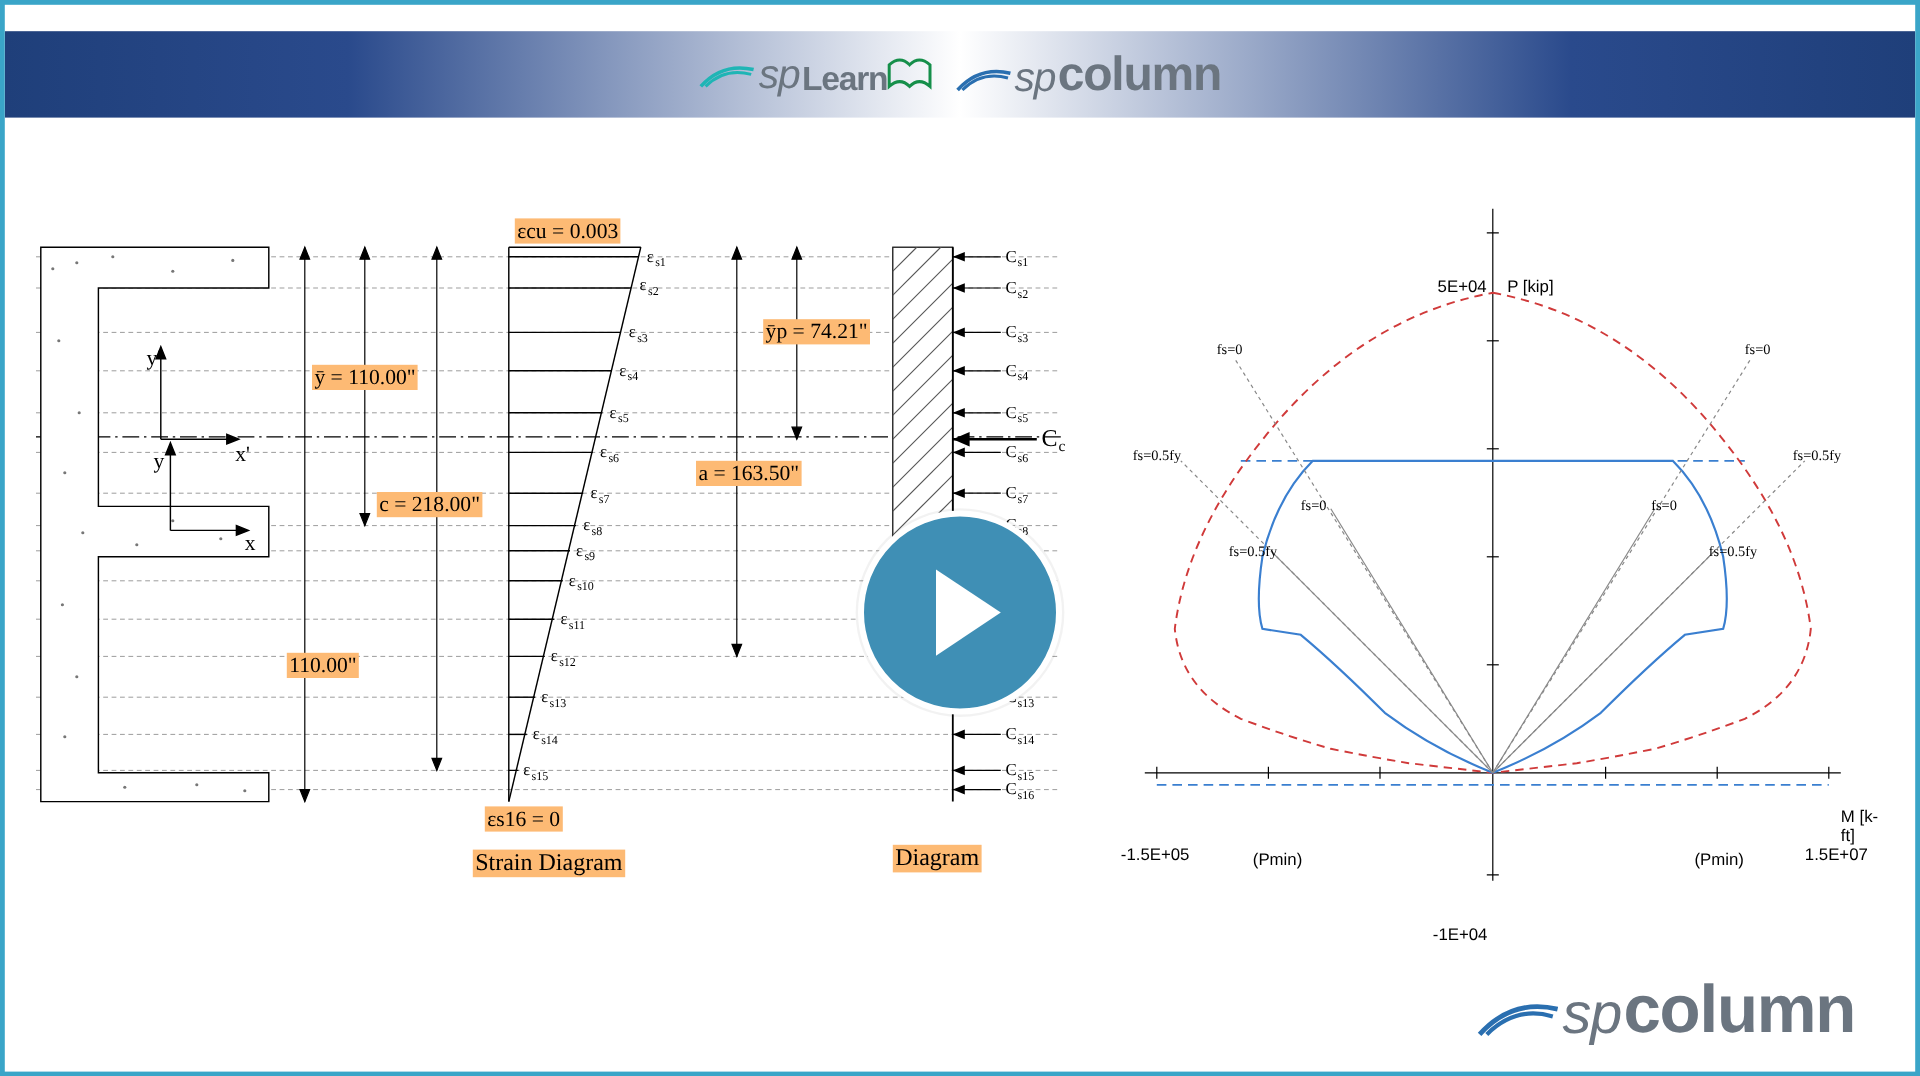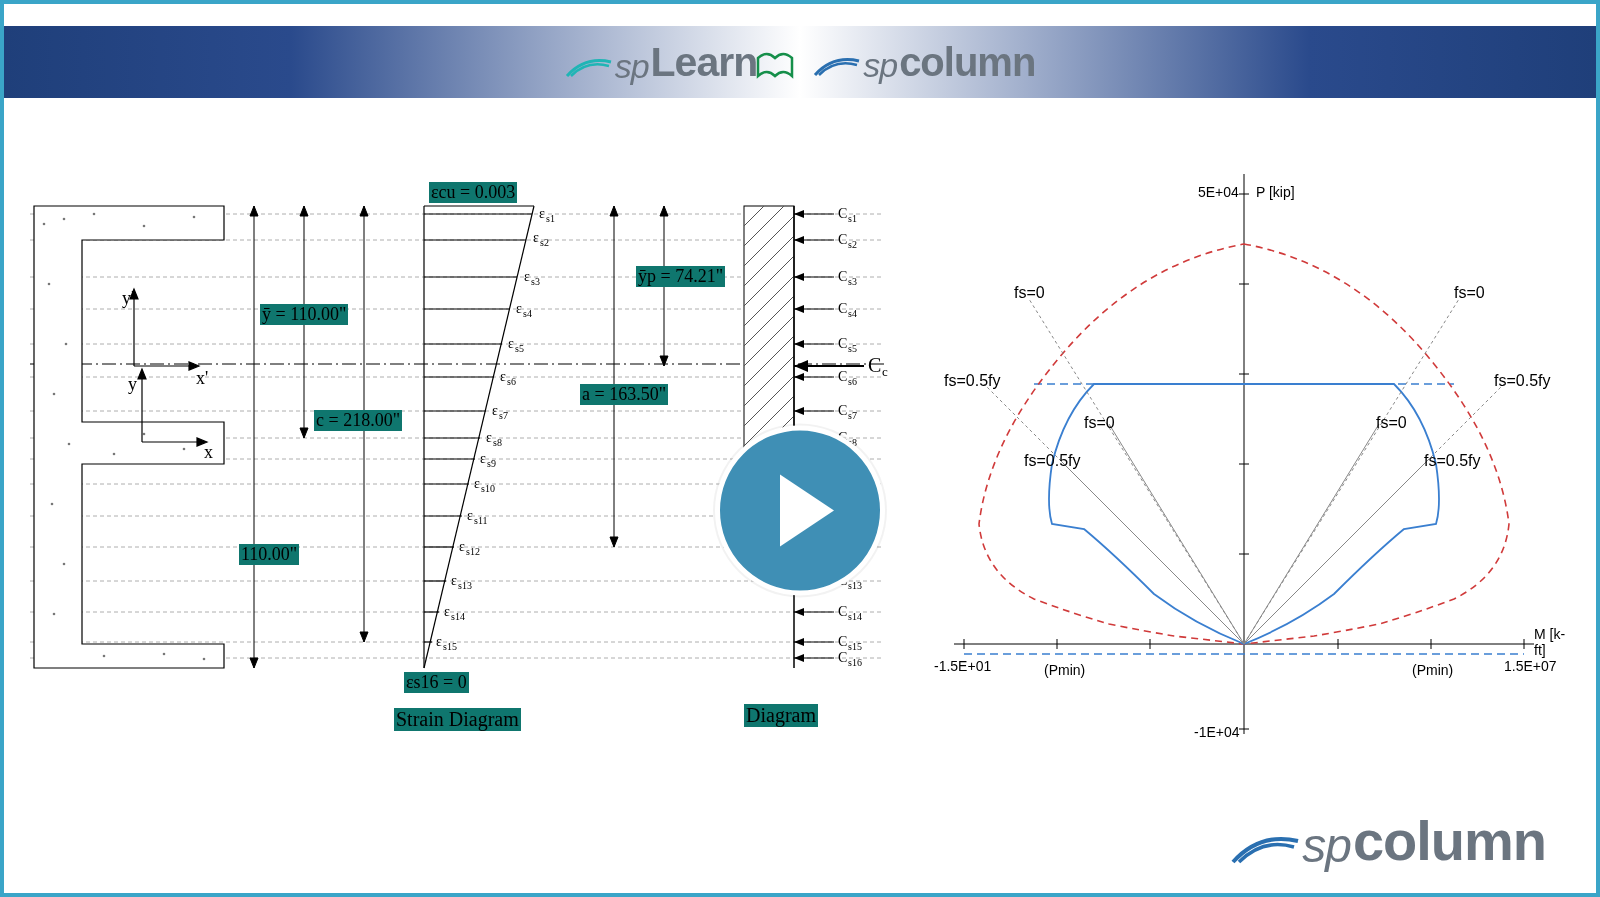--- a/index.html
+++ b/index.html
@@ -17,21 +17,21 @@
     top: 22px; left: 0; right: 0;
     height: 72px;
     background: linear-gradient(to right, #1f3f7a 0%, #2a4a8c 18%, #ffffff 50%, #2a4a8c 82%, #1f3f7a 100%);
     display: flex;
     align-items: center;
     justify-content: center;
     gap: 18px;
   }
   .logo-group { display: flex; align-items: flex-end; gap: 2px; font-family: Arial, sans-serif; }
   .logo-sp { font-size: 34px; font-weight: 500; color: #6b7580; font-style: italic; letter-spacing: -1px; }
-  .logo-learn { font-size: 41px; font-weight: 600; color: #6b7580; letter-spacing: -1px; }
+  .logo-learn { font-size: 28px; font-weight: 600; color: #6b7580; letter-spacing: -1px; }
   .logo-col { font-size: 40px; font-weight: 600; color: #6b7580; letter-spacing: -1px; }
   .book-icon { display:inline-block; width:40px; height:30px; position:relative; margin-left:-4px; margin-bottom:6px;}
   .swoosh { display:inline-block; width:48px; height:24px; position:relative; margin-bottom:8px; }
   
   .content {
     position: absolute;
     top: 140px; left: 0; right: 0; bottom: 0;
   }
   .left-panel {
     position: absolute;
@@ -63,23 +63,23 @@
     border-top: 36px solid transparent;
     border-bottom: 36px solid transparent;
     margin-left: 14px;
   }
   .footer-logo {
     position: absolute;
     right: 50px; bottom: 20px;
     display: flex; align-items: flex-end; gap: 2px;
     font-family: Arial, sans-serif;
   }
-  .dim-label { font-size: 18px; position: absolute; white-space: nowrap; background: #0f766e; padding: 0 2px; }
-  .axis-label { font-size: 14px; position: absolute; font-family: Arial, sans-serif; }
-  .tiny-label { font-size: 16px; font-family: Liberation Sans, sans-serif; position: absolute; }
+  .dim-label { font-size: 18px; position: absolute; white-space: nowrap; background: #fdba74; padding: 0 2px; }
+  .axis-label { font-size: 14px; position: absolute; font-family: Arial, sans-serif; margin-top: 46px; }
+  .tiny-label { font-size: 12px; font-family: Liberation Serif, serif; position: absolute; }
   text { font-family: "Times New Roman", serif; }
 </style>
 </head>
 <body>
 
 <div class="banner">
   <div class="logo-group">
     <span class="swoosh">
       <svg width="48" height="24">
           <path d="M2 22 Q 20 2 46 8" stroke="#1fb5b5" stroke-width="3" fill="none"></path>
@@ -428,21 +428,21 @@
       <g stroke="#888" stroke-width="1">
         <line x1="330" y1="490" x2="195" y2="270"></line>
         <line x1="330" y1="490" x2="465" y2="270"></line>
         <line x1="330" y1="490" x2="145" y2="305"></line>
         <line x1="330" y1="490" x2="515" y2="305"></line>
       </g>
     </svg>
     <div class="axis-label" style="left:284px; top:30px;">5E+04</div>
     <div class="axis-label" style="left:342px; top:30px;">P [kip]</div>
     <div class="axis-label" style="left:620px; top:472px;">M [k-ft]</div>
-    <div class="axis-label" style="left:20px; top:504px;">-1.5E+01</div>
+    <div class="axis-label" style="left:20px; top:504px;">-1.5E+05</div>
     <div class="axis-label" style="left:590px; top:504px;">1.5E+07</div>
     <div class="axis-label" style="left:280px; top:570px;">-1E+04</div>
     <div class="axis-label" style="left:130px; top:508px;">(Pmin)</div>
     <div class="axis-label" style="left:498px; top:508px;">(Pmin)</div>
     <div class="tiny-label" style="left:100px; top:130px;">fs=0</div>
     <div class="tiny-label" style="left:540px; top:130px;">fs=0</div>
     <div class="tiny-label" style="left:30px; top:218px;">fs=0.5fy</div>
     <div class="tiny-label" style="left:580px; top:218px;">fs=0.5fy</div>
     <div class="tiny-label" style="left:170px; top:260px;">fs=0</div>
     <div class="tiny-label" style="left:462px; top:260px;">fs=0</div>

